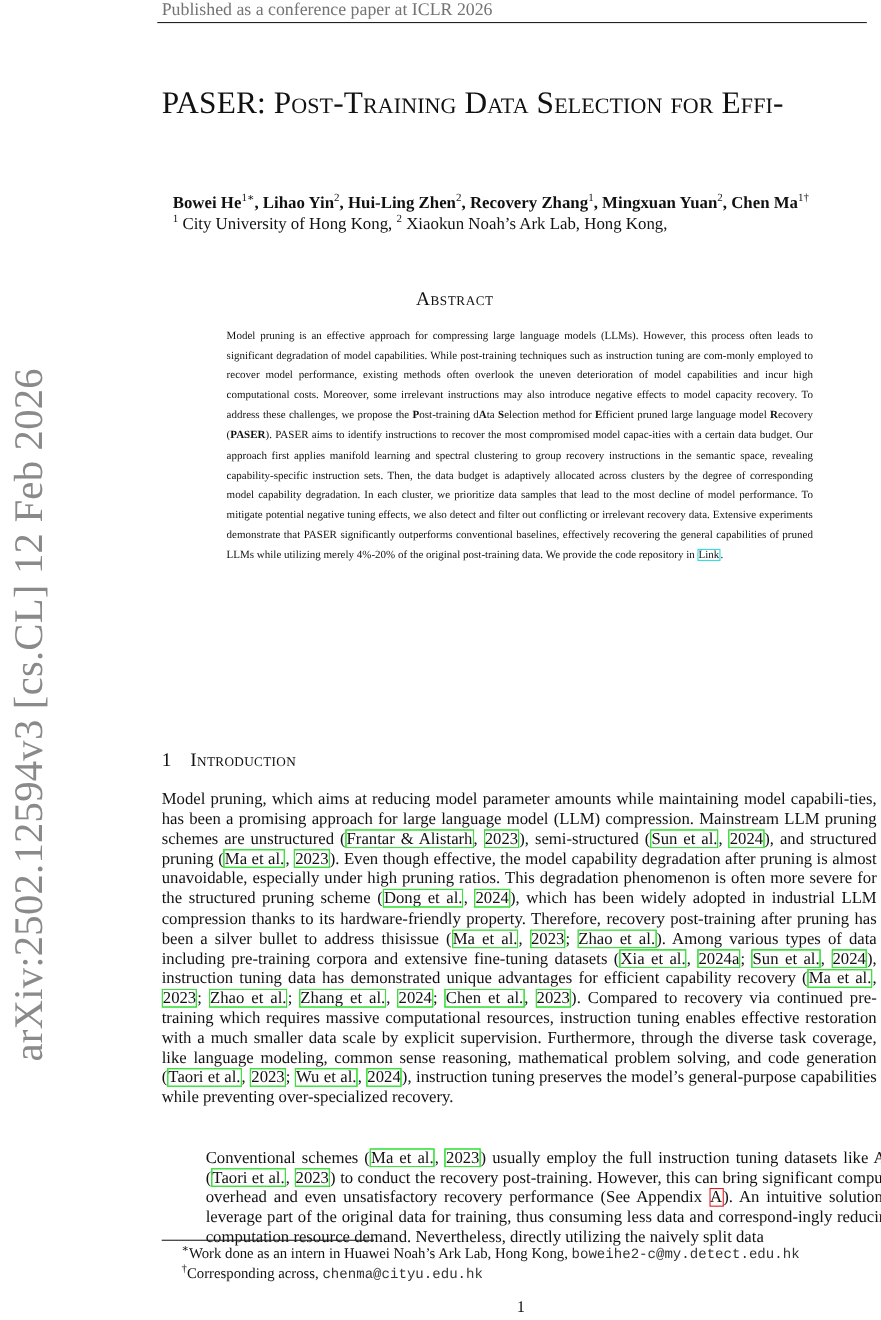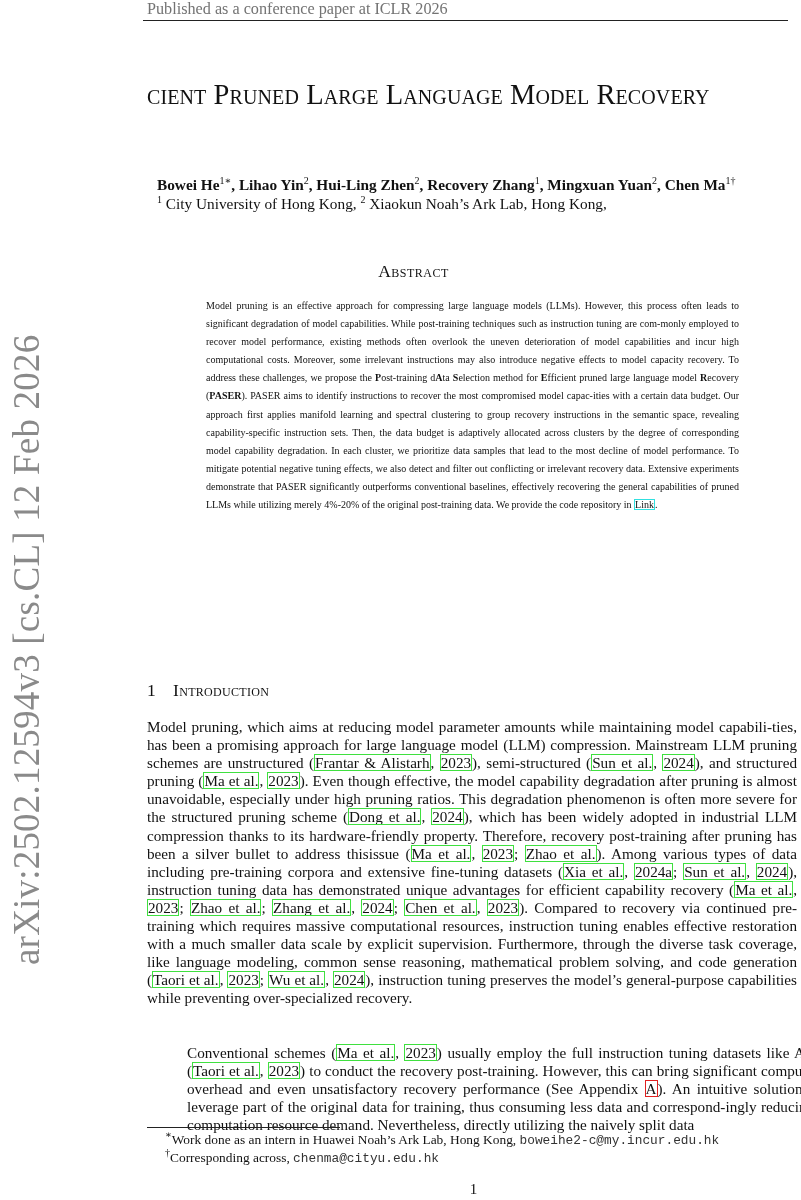--- a/index.html
+++ b/index.html
@@ -75,21 +75,21 @@
 </style>
 </head>
 <body>
 
 <div class="header">Published as a conference paper at ICLR 2026</div>
 <div class="header-rule"></div>
 
 <div class="arxiv-stamp">arXiv:2502.12594v3  [cs.CL]  12 Feb 2026</div>
 
 <div class="title">
-  <div>cient Pruned Large Language Model Recovery</div>
+  <div>PASER: Post-Training Data Selection for Effi-</div>
 </div>
 
 <div class="authors">
   <span>Bowei He</span><sup>1∗</sup>, 
   <span>Lihao Yin</span><sup>2</sup>, 
   <span>Hui-Ling Zhen</span><sup>2</sup>, 
   <span>Recovery Zhang</span><sup>1</sup>, 
   <span>Mingxuan Yuan</span><sup>2</sup>, 
   <span>Chen Ma</span><sup>1†</sup>
 </div>
@@ -103,17 +103,17 @@
 <div class="abstract"><span>Model pruning is an effective approach for compressing large language models (LLMs).  However, this process often leads to significant degradation of model capabilities.  While post-training techniques such as instruction tuning are com-monly employed to recover model performance, existing methods often overlook the uneven deterioration of model capabilities and incur high computational costs. Moreover, some irrelevant instructions may also introduce negative effects to model capacity recovery. To address these challenges, we propose the </span><b>P</b><span>ost-training d</span><b>A</b><span>ta </span><b>S</b><span>election method for </span><b>E</b><span>fficient pruned large language model </span><b>R</b><span>ecovery (</span><b>PASER</b><span>). PASER aims to identify instructions to recover the most compromised model capac-ities with a certain data budget. Our approach first applies manifold learning and spectral clustering to group recovery instructions in the semantic space, revealing capability-specific instruction sets. Then, the data budget is adaptively allocated across clusters by the degree of corresponding model capability degradation. In each cluster, we prioritize data samples that lead to the most decline of model performance. To mitigate potential negative tuning effects, we also detect and filter out conflicting or irrelevant recovery data. Extensive experiments demonstrate that PASER significantly outperforms conventional baselines, effectively recovering the general capabilities of pruned LLMs while utilizing merely 4%-20% of the original post-training data. We provide the code repository in </span><span class="link">Link</span><span>.</span></div>
 
 <div class="section-heading"><span class="num">1</span><span>Introduction</span></div>
 
 <div class="para p1"><span>Model pruning, which aims at reducing model parameter amounts while maintaining model capabili-ties, has been a promising approach for large language model (LLM) compression. Mainstream LLM pruning schemes are unstructured (</span><span class="cite">Frantar &amp; Alistarh</span>, <span class="cite">2023</span><span>), semi-structured (</span><span class="cite">Sun et al.</span>, <span class="cite">2024</span><span>), and structured pruning (</span><span class="cite">Ma et al.</span>, <span class="cite">2023</span><span>). Even though effective, the model capability degradation after pruning is almost unavoidable, especially under high pruning ratios. This degradation phenomenon is often more severe for the structured pruning scheme (</span><span class="cite">Dong et al.</span>, <span class="cite">2024</span><span>), which has been widely adopted in industrial LLM compression thanks to its hardware-friendly property. Therefore, recovery post-training after pruning has been a silver bullet to address thisissue (</span><span class="cite">Ma et al.</span>, <span class="cite">2023</span>; <span class="cite">Zhao et al.</span><span>). Among various types of data including pre-training corpora and extensive fine-tuning datasets (</span><span class="cite">Xia et al.</span>, <span class="cite">2024a</span>; <span class="cite">Sun et al.</span>, <span class="cite">2024</span><span>), instruction tuning data has demonstrated unique advantages for efficient capability recovery (</span><span class="cite">Ma et al.</span>, <span class="cite">2023</span>; <span class="cite">Zhao et al.</span>; <span class="cite">Zhang et al.</span>, <span class="cite">2024</span>; <span class="cite">Chen et al.</span>, <span class="cite">2023</span><span>). Compared to recovery via continued pre-training which requires massive computational resources, instruction tuning enables effective restoration with a much smaller data scale by explicit supervision. Furthermore, through the diverse task coverage, like language modeling, common sense reasoning, mathematical problem solving, and code generation (</span><span class="cite">Taori et al.</span>, <span class="cite">2023</span>; <span class="cite">Wu et al.</span>, <span class="cite">2024</span><span>), instruction tuning preserves the model’s general-purpose capabilities while preventing over-specialized recovery.</span></div>
 
 <div class="para p2"><span>Conventional schemes (</span><span class="cite">Ma et al.</span>, <span class="cite">2023</span><span>) usually employ the full instruction tuning datasets like Alpaca (</span><span class="cite">Taori et al.</span>, <span class="cite">2023</span><span>) to conduct the recovery post-training. However, this can bring significant computation overhead and even unsatisfactory recovery performance (See Appendix </span><span class="ref">A</span><span>). An intuitive solution is to leverage part of the original data for training, thus consuming less data and correspond-ingly reducing the computation resource demand. Nevertheless, directly utilizing the naively split data</span></div>
 
 <div class="footnote-rule"></div>
 <div class="footnotes">
-  <div><sup>∗</sup><span>Work done as an intern in Huawei Noah’s Ark Lab, Hong Kong, </span><span class="mono">boweihe2-c@my.incur.edu.hk</span></div>
+  <div><sup>∗</sup><span>Work done as an intern in Huawei Noah’s Ark Lab, Hong Kong, </span><span class="mono">boweihe2-c@my.detect.edu.hk</span></div>
   <div><sup>†</sup><span>Corresponding across, </span><span class="mono">chenma@cityu.edu.hk</span></div>
 </div>
 
 <div class="page-number"><span>1</span></div>
 
 </body></html>

